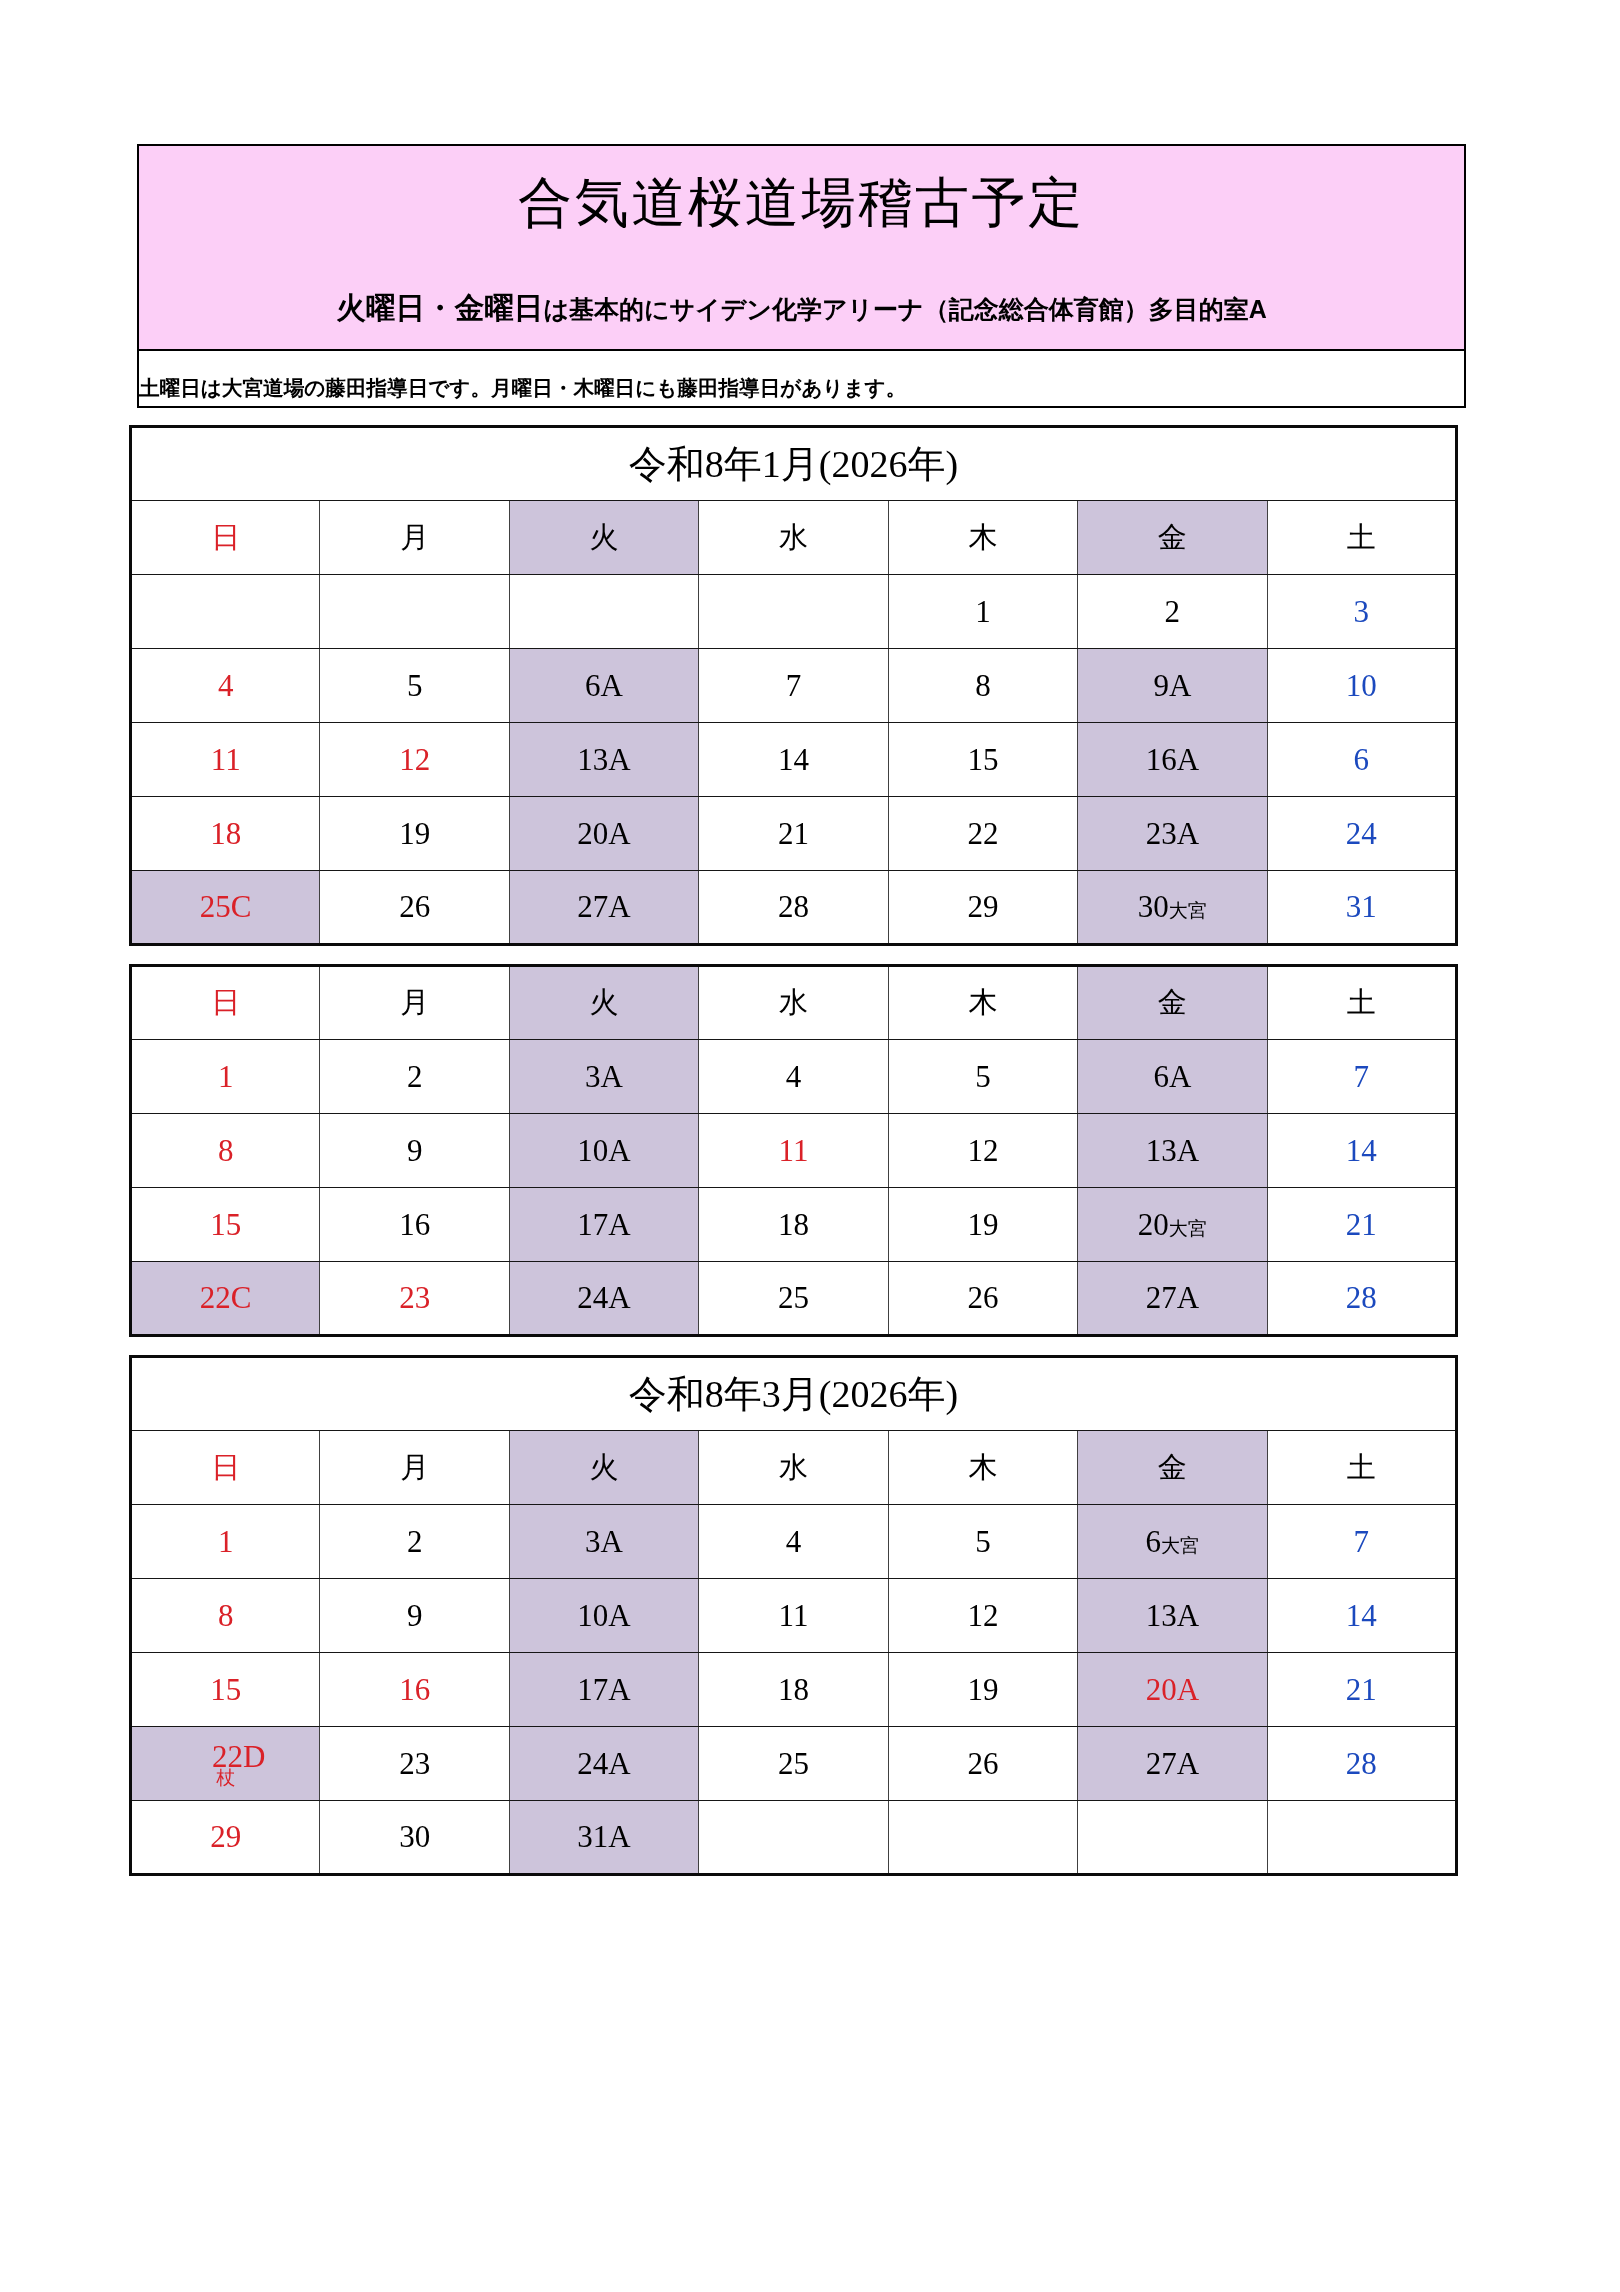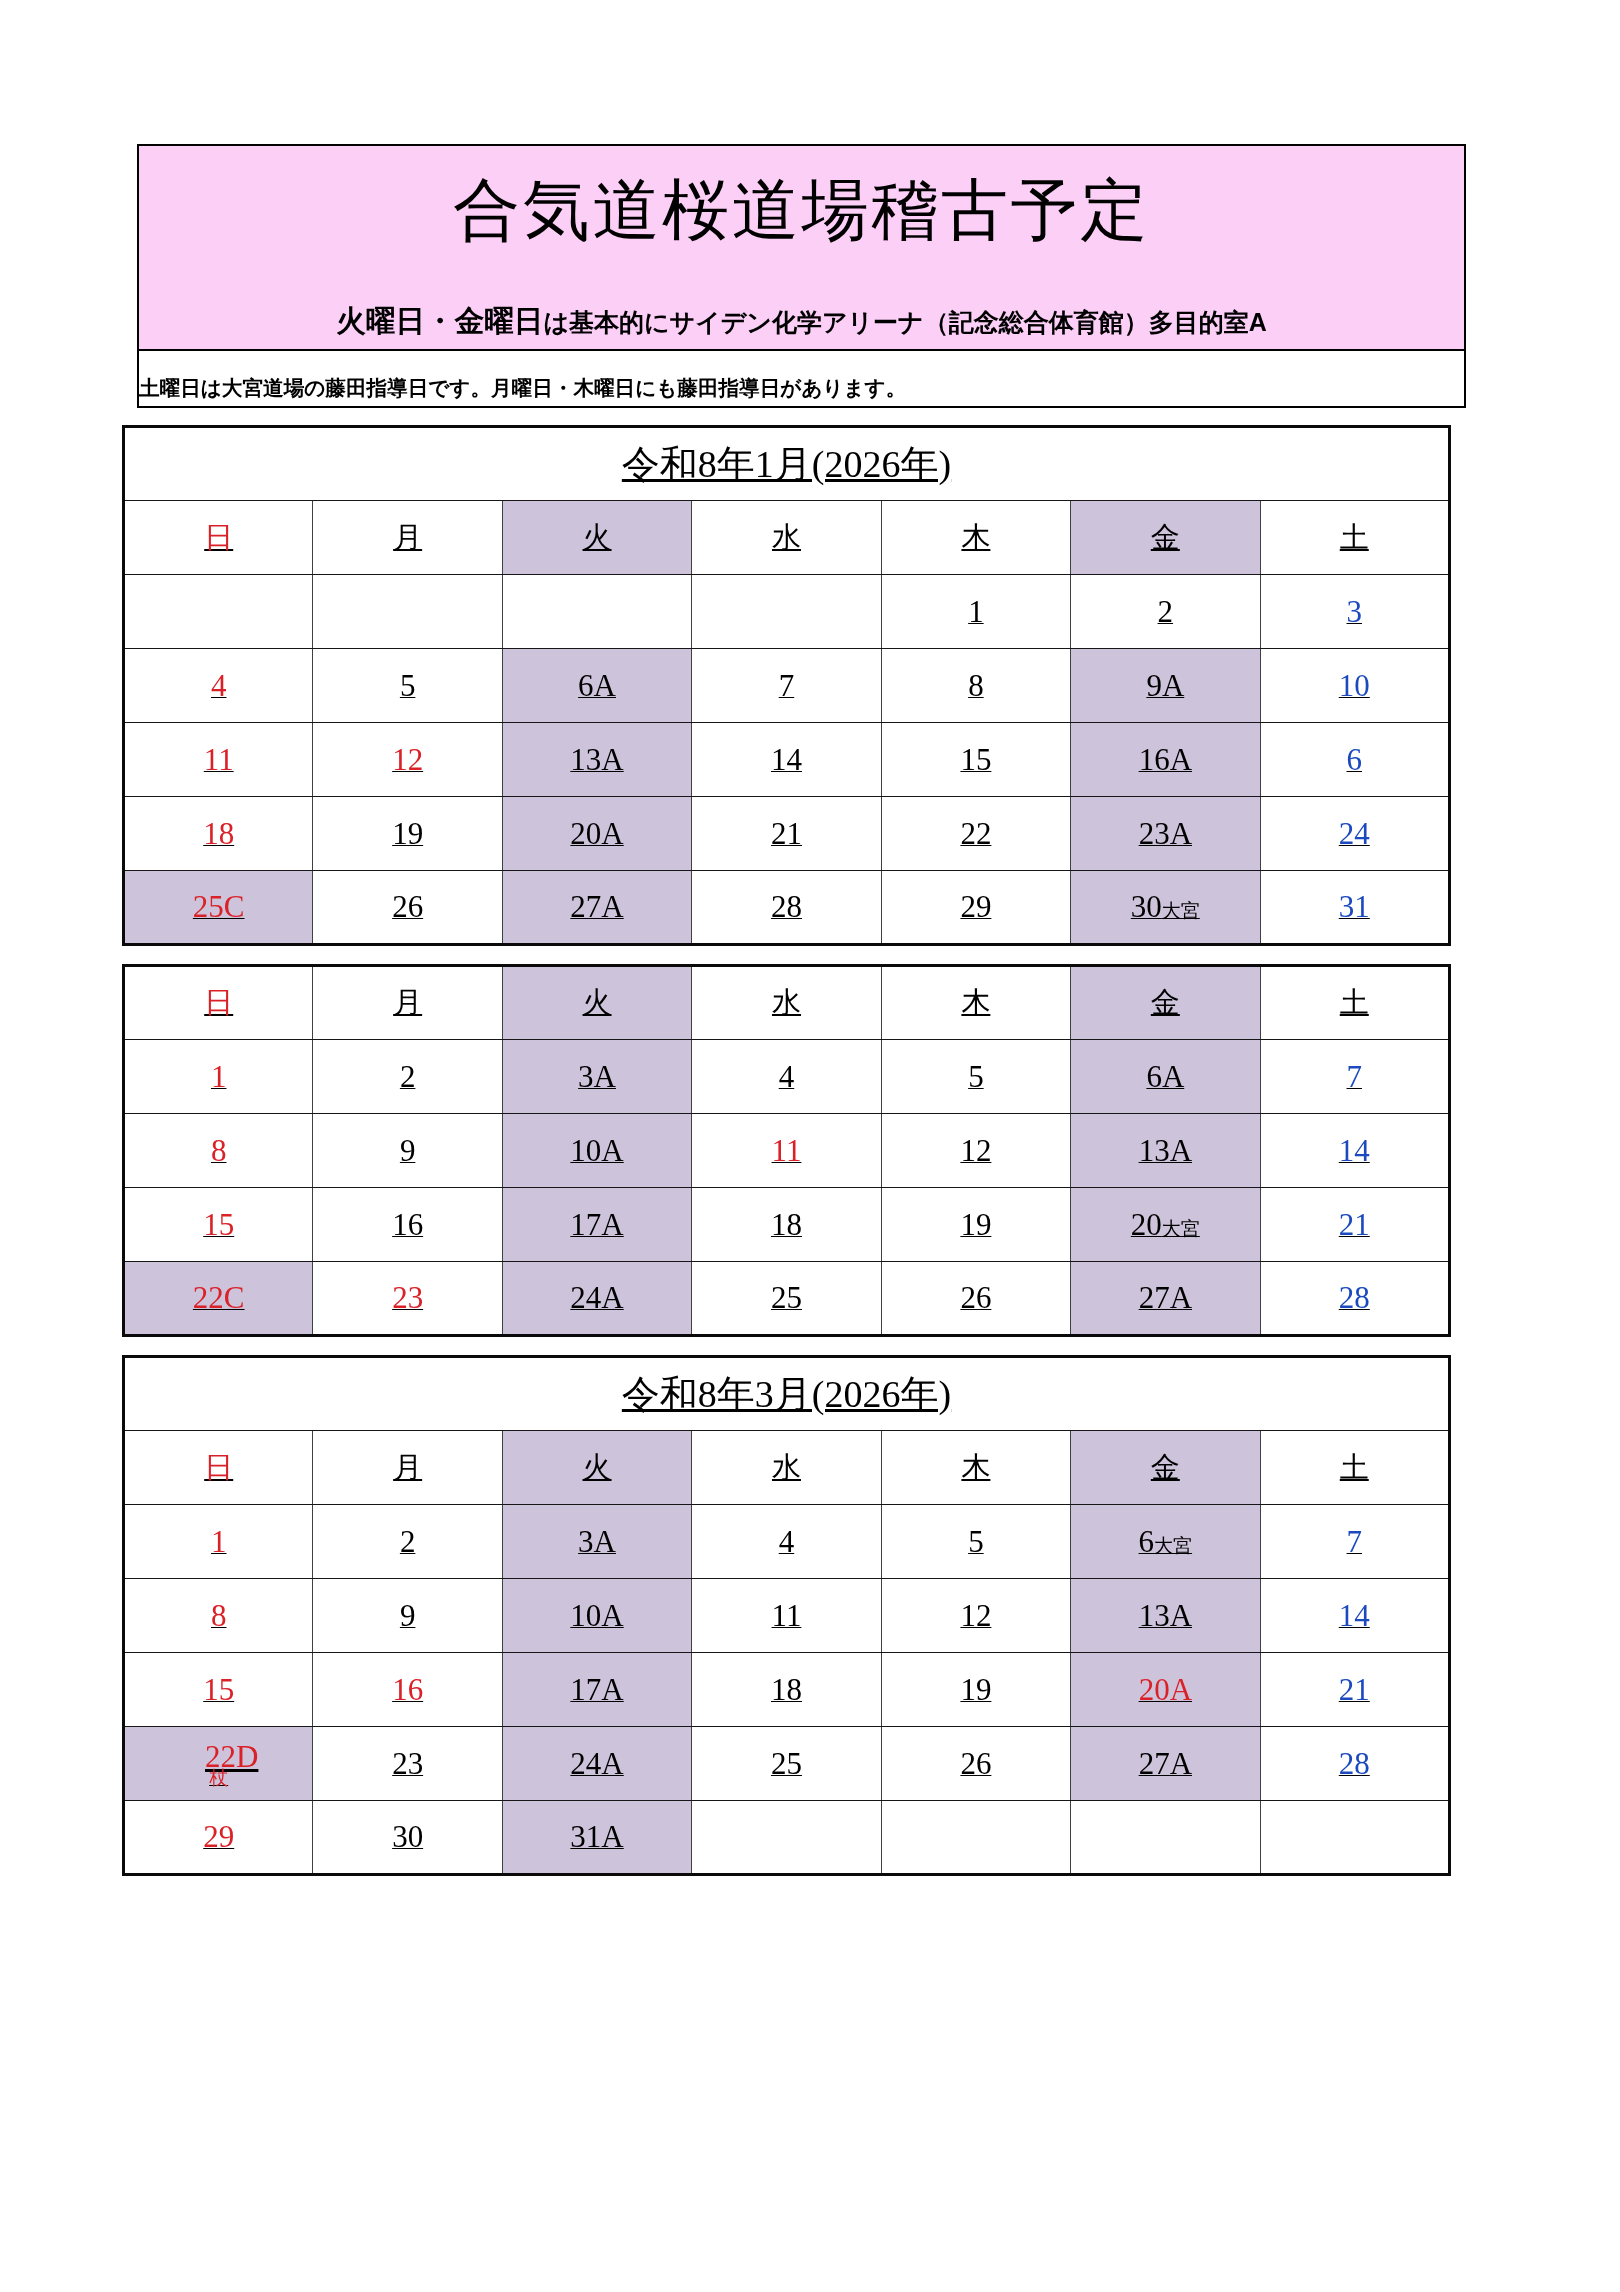--- a/index.html
+++ b/index.html
@@ -7,33 +7,33 @@
     width:1620px;height:2293px;background:#ffffff;position:relative;
     font-family:"Liberation Sans","DejaVu Sans",sans-serif;color:#000;
     --pink:#fccff7;--purple:#cdc4db;--red:#da2128;--blue:#1b49be;
   }
   .banner{
     position:absolute;left:137px;top:144px;width:1329px;height:207px;
     box-sizing:border-box;background:var(--pink);border:2.7px solid #000;
     text-align:center;overflow:hidden;
   }
   .banner-title{
-    margin-top:29px;font-size:67px;line-height:1.05;letter-spacing:2.7px;
+    margin-top:29px;font-size:54px;line-height:1.05;letter-spacing:2.7px;
     font-family:"Liberation Serif","DejaVu Serif",serif;
   }
   .banner-sub{margin-top:56px;font-weight:bold;white-space:nowrap;}
   .sub-strong{font-size:29.6px;}
   .sub-rest{font-size:25px;text-align:right;}
   .noteband{
     position:absolute;left:137px;top:351px;width:1329px;height:57px;
     box-sizing:border-box;border:2.7px solid #000;border-top:0;background:#fff;
     display:flex;justify-content:flex-start;align-items:flex-end;
     padding:0 5.4px 4.5px 0;font-size:20.6px;font-weight:bold;white-space:nowrap;
   }
-  #months{position:absolute;left:122px;top:425px;width:1085px;text-decoration:underline;}
+  #months{position:absolute;left:129px;top:425px;width:1085px;}
   table.cal{
     width:1329px;border-collapse:collapse;table-layout:fixed;
     margin:0 0 18px 0;border:3.6px solid #0a0a0a;background:#fff;
   }
   .cal td,.cal th{
     box-sizing:border-box;height:74px;text-align:center;vertical-align:middle;
     border:0.9px solid #404040;border-top:1.8px solid #161616;border-bottom:1.8px solid #161616;
     padding:0;background:#fff;font-weight:normal;
   }
   .cal tr.title-row td{

